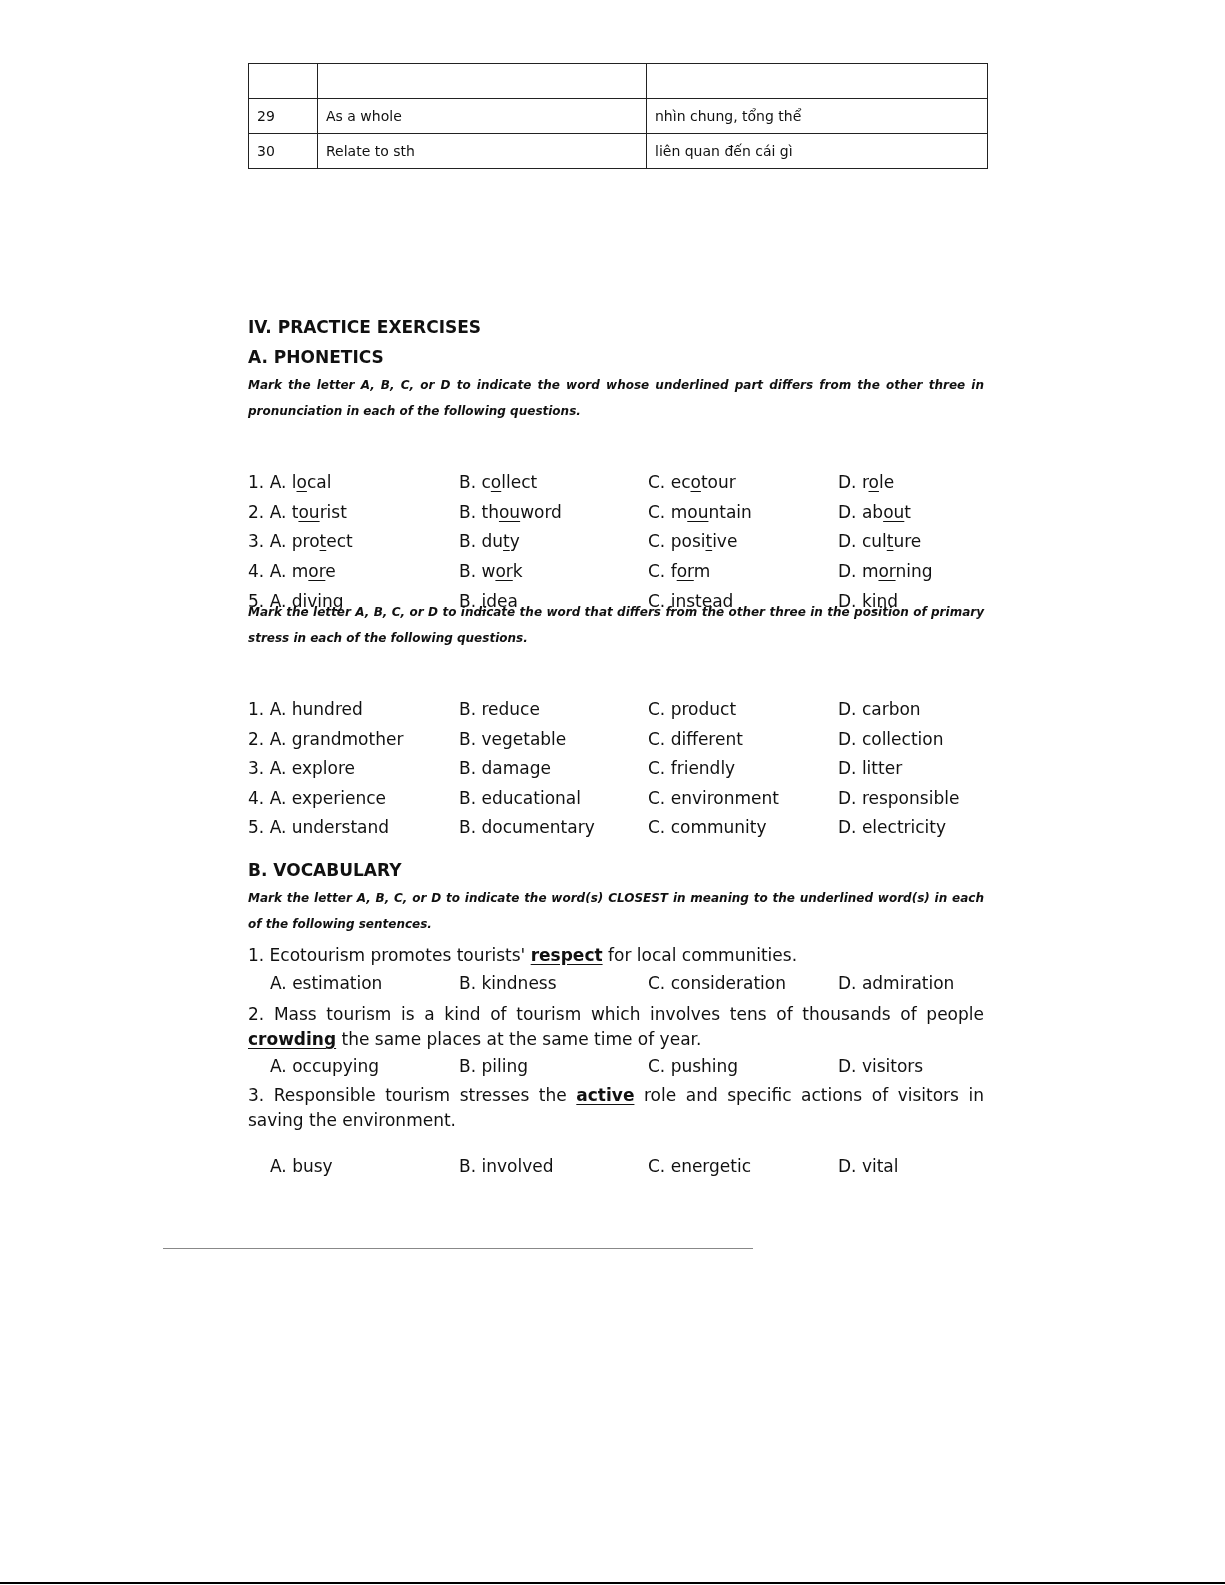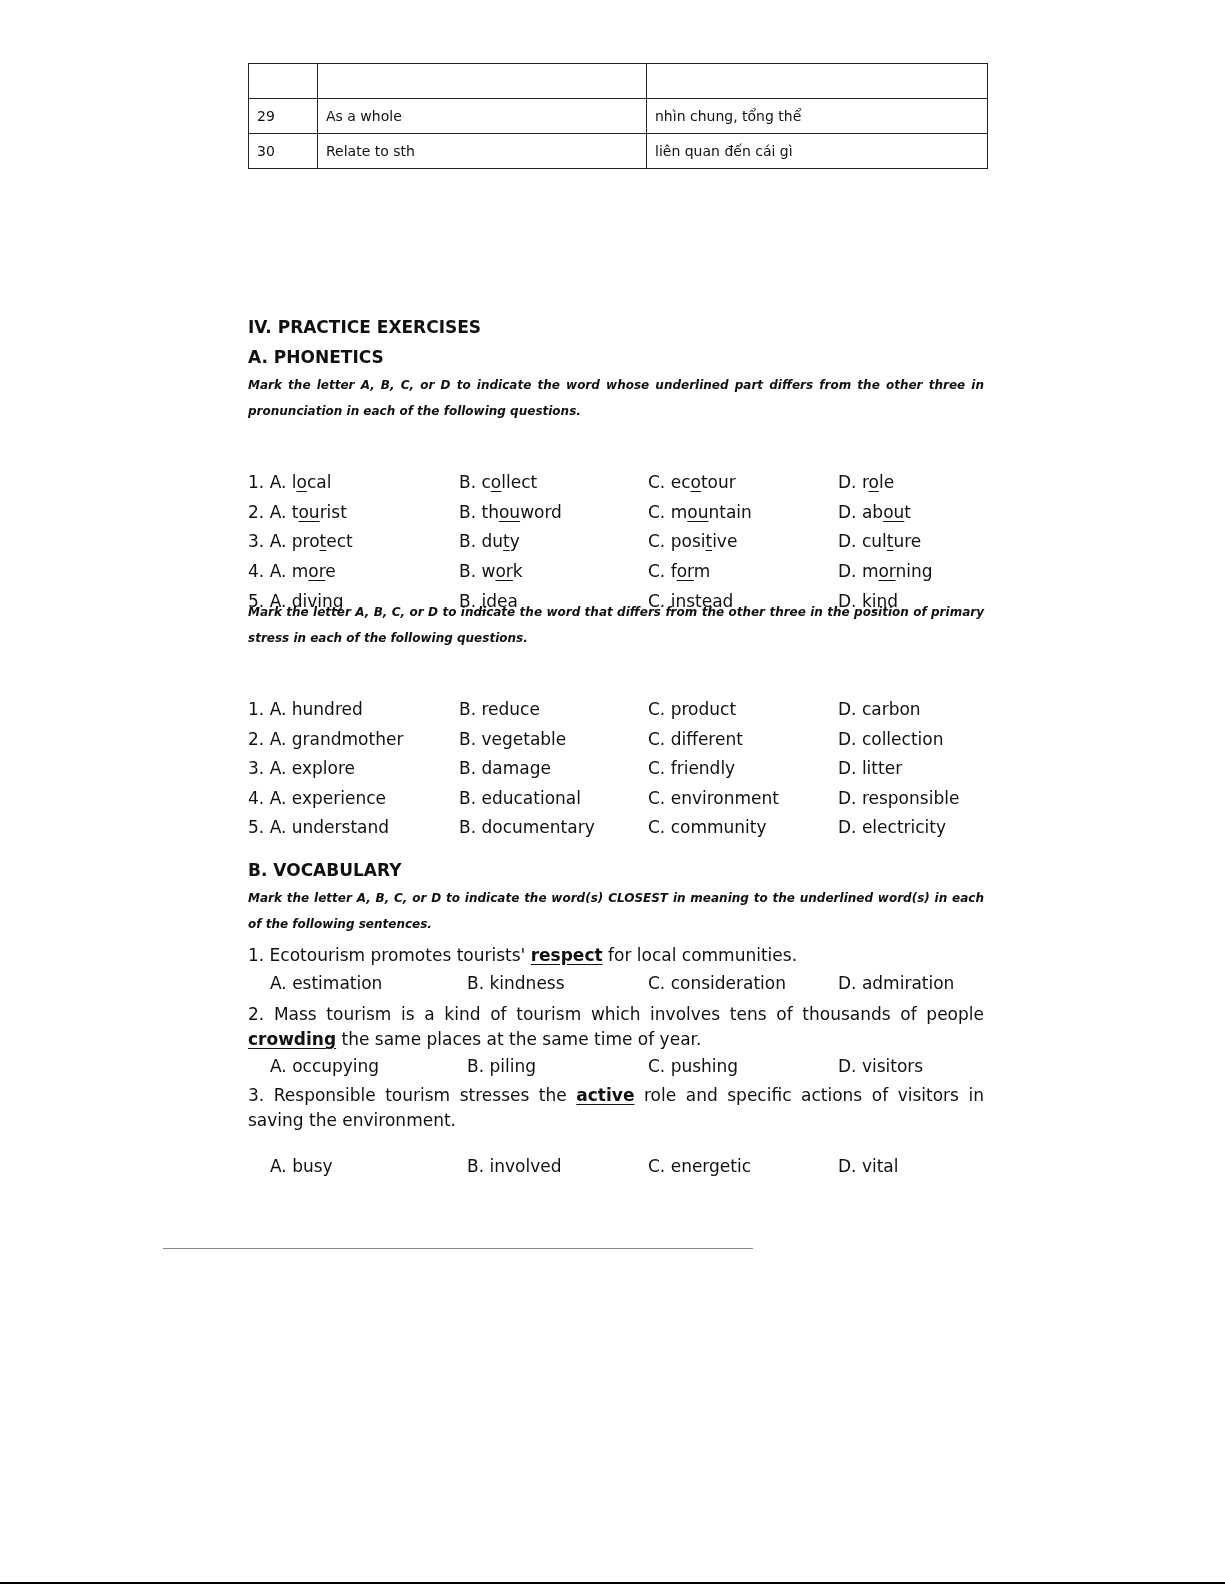--- a/index.html
+++ b/index.html
@@ -17,21 +17,21 @@
   .instr { position:absolute; left:248px; width:736px; font-weight:bold; font-style:italic;
            text-align:justify; text-align-last:left; line-height:25.5px; font-size:12px; }
   .row { position:absolute; left:248px; height:24px; width:740px; }
   .row .cell { position:absolute; top:16px; white-space:nowrap; }
   .colA { left:0; } .colB { left:211px; } .colC { left:400px; } .colD { left:590px; }
   .u { text-decoration:underline; text-underline-offset:3px; }
   .ub { font-weight:bold; text-decoration:underline; text-underline-offset:3px; }
   .sent { position:absolute; left:248px; width:736px; text-align:justify; text-align-last:left; line-height:25px; }
   .optrow { position:absolute; left:248px; width:740px; height:24px; }
   .optrow .cell { position:absolute; top:0; white-space:nowrap; }
-  .oA { left:22px; } .oB { left:219px; } .oC { left:400px; } .oD { left:590px; }
+  .oA { left:22px; } .oB { left:211px; } .oC { left:400px; } .oD { left:590px; }
   .footline { position:absolute; left:163px; top:1248px; width:590px; height:0; border-top:1.5px solid #888; }
   .bottomline { position:absolute; left:0; top:1582px; width:1225px; height:0; border-top:2px solid #000; }
 </style>
 </head>
 <body>
 
 <div class="page">
 
   <table class="vocab">
     <tbody>

